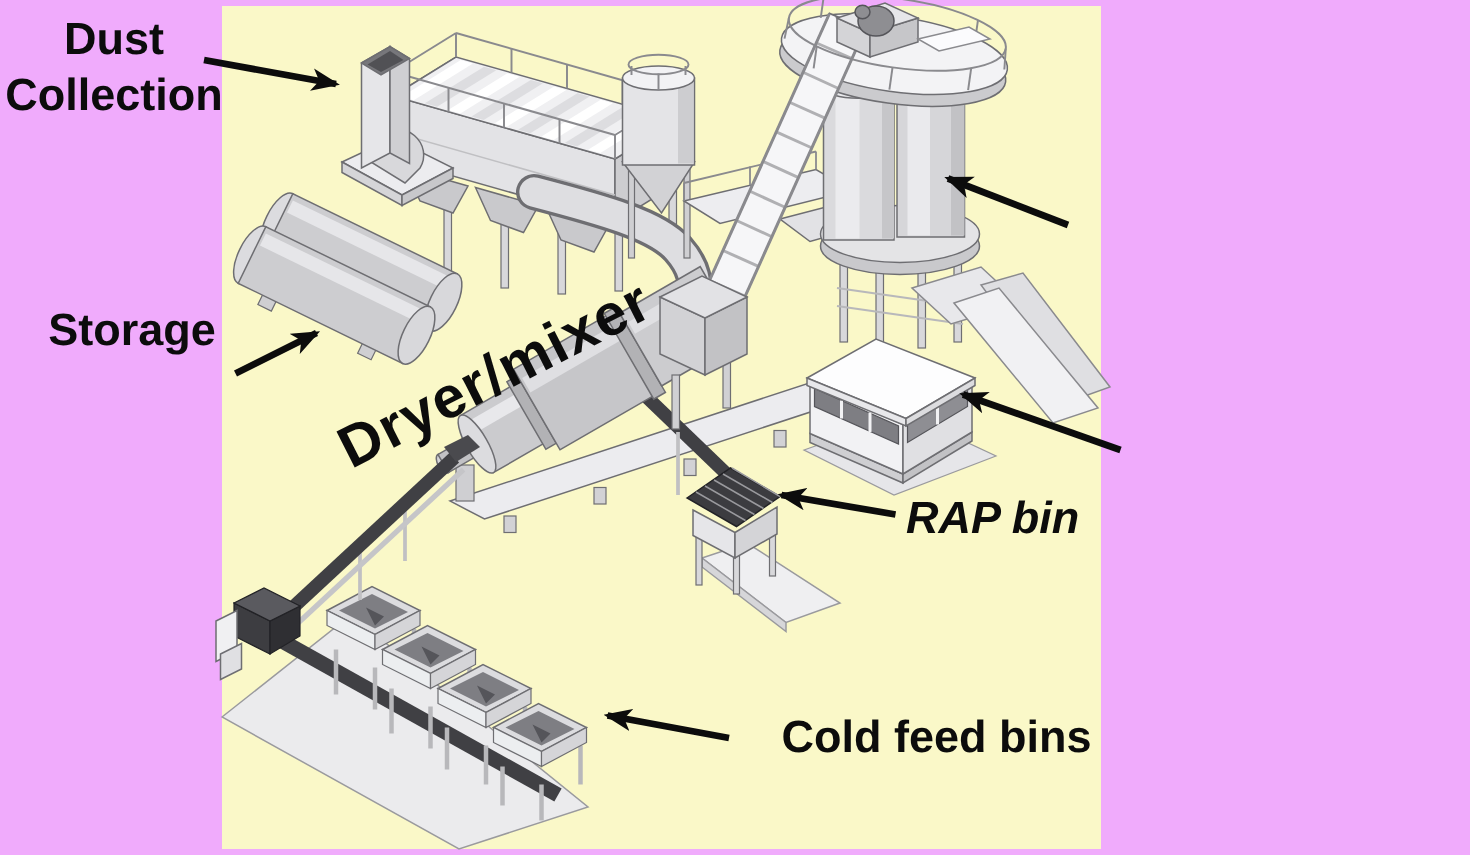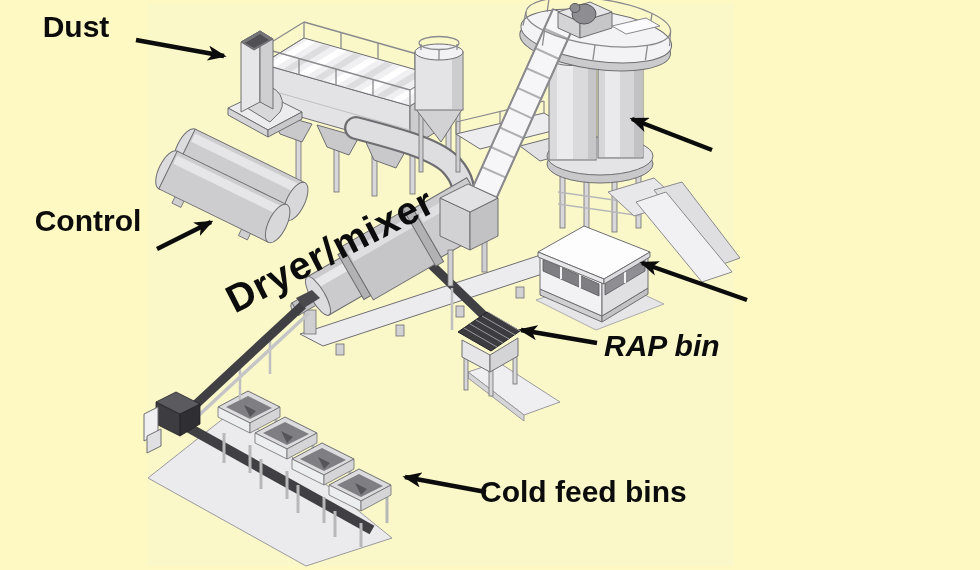--- a/index.html
+++ b/index.html
@@ -1,30 +1,30 @@
 <!DOCTYPE html>
 <html><head>
 <meta charset="utf-8">
 <style>
   html,body{margin:0;padding:0;background:#ffffff;}
-  #stage{position:relative;width:980px;height:570px;background:#fef9c3;overflow:hidden;
+  #stage{position:relative;width:980px;height:570px;background:#f0abfc;overflow:hidden;
          font-family:"Liberation Sans",sans-serif;}
   #art{position:absolute;left:0;top:0;}
   .lbl{position:absolute;font-weight:700;color:#0c0c0c;font-size:30px;line-height:37px;
        letter-spacing:0px;}
   .lbl.center{text-align:center;}
   .nowrap{white-space:nowrap;}
   #label-dryer-mixer{left:330px;top:250px;font-size:39px;
        transform:translate(-50%,-50%) rotate(-27deg);white-space:nowrap;letter-spacing:1px;}
   #label-dust{left:0px;top:8px;width:152px;}
   #label-asphalt{left:6px;top:200px;width:164px;line-height:41px;}
   #label-silos{left:712px;top:140px;}
   #label-control{left:781px;top:282px;}
   #label-rap{left:604px;top:327px;font-style:italic;}
-  #label-cold{left:480px;top:473px;text-align:center;}
+  #label-cold{left:521px;top:473px;text-align:center;}
 </style>
 </head>
 <body>
 
 <div id="stage">
 
 <svg id="art" width="980" height="570" viewBox="0 0 980 570">
   <defs>
     <marker id="ah" viewBox="0 0 10 8" refX="8.6" refY="4" markerWidth="4.2" markerHeight="3.4" orient="auto">
       <path d="M0,0 L10,4 L0,8 L2.6,4 Z" fill="#0c0c0c"></path>
@@ -351,24 +351,25 @@
     <line x1="157" y1="249" x2="211" y2="222" marker-end="url(#ah)"></line>
     <line x1="712" y1="150" x2="632" y2="119" marker-end="url(#ah)"></line>
     <line x1="747" y1="300" x2="642" y2="263" marker-end="url(#ah)"></line>
     <line x1="597" y1="343" x2="521" y2="330" marker-end="url(#ah)"></line>
     <line x1="486" y1="492" x2="405" y2="477" marker-end="url(#ah)"></line>
   </g>
 </svg>
 
 <div class="lbl center" id="label-dust">
   <span>Dust</span><br>
+  <span>Collection</span>
 </div>
 
 <div class="lbl center" id="label-asphalt">
-  <span>Control</span><br>
+  <span>Storage</span><br>
   <br>
 </div>
 
 <div class="lbl" id="label-dryer-mixer">Dryer/mixer</div>
 
 
 
 <div class="lbl nowrap" id="label-rap">RAP bin</div>
 
 <div class="lbl nowrap" id="label-cold">Cold feed bins</div>

